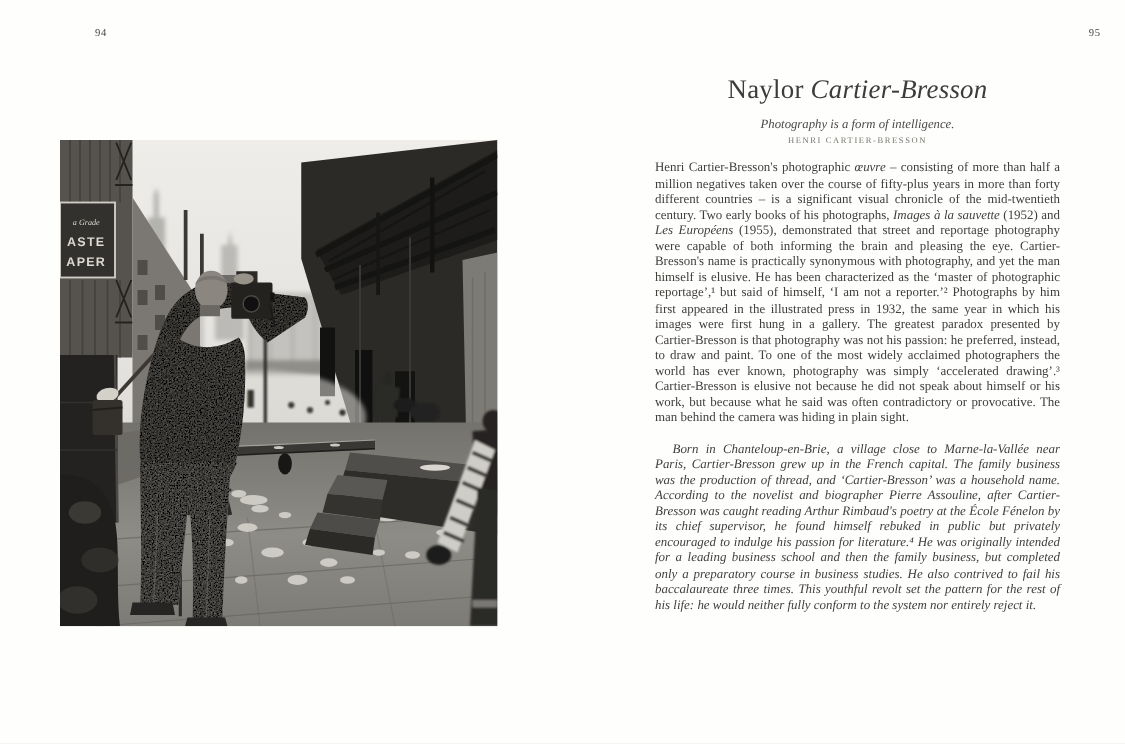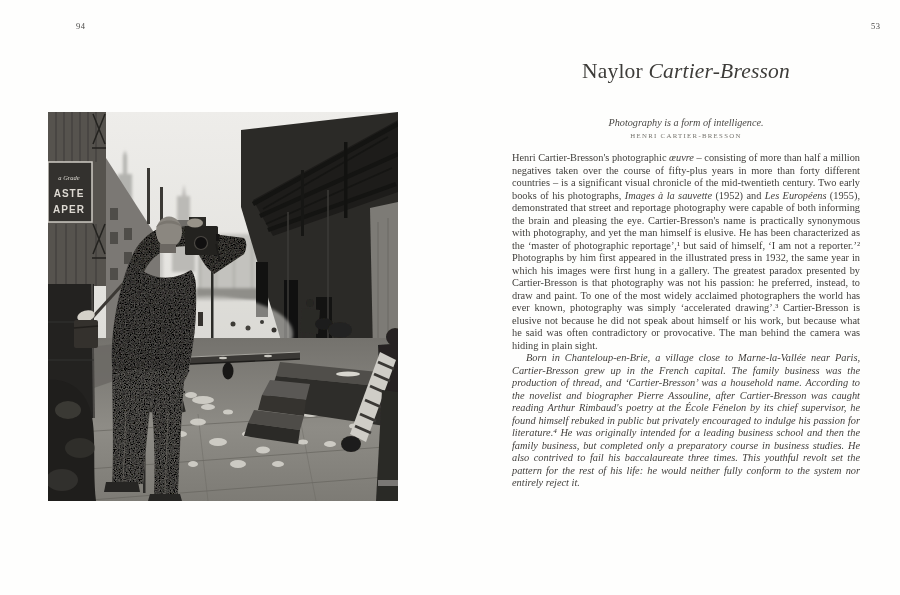--- a/index.html
+++ b/index.html
@@ -13,33 +13,33 @@
 
   .photo-frame { position:absolute; left:48px; top:112px; width:350px; height:389px; background:#d9d8d4; overflow:hidden; }
   .photo-frame svg { display:block; }
 
   .caption { position:absolute; left:47px; top:551px; width:360px; font-size:7.6px; color:#585650; letter-spacing:.2px; }
   .caption i { letter-spacing:.2px; }
 
   .right-col { position:absolute; left:512px; top:60px; width:348px; }
   .heading { text-align:center; font-size:21.5px; line-height:23px; color:#3d3c39; letter-spacing:.2px; margin:0; font-weight:normal; }
   .dates { text-align:center; font-size:7.8px; font-weight:bold; letter-spacing:.8px; color:#3d3c39; margin-top:7px; }
-  .quote { text-align:center; font-style:italic; font-size:10.2px; color:#4a4845; margin-top:34px; }
+  .quote { text-align:center; font-style:italic; font-size:10.2px; color:#4a4845; margin-top:11px; }
   .attrib { text-align:center; font-size:6.8px; letter-spacing:1.3px; color:#76746e; margin-top:4px; }
   .body-text { margin-top:13px; font-size:10.35px; line-height:12.5px; text-align:justify; color:#403e3b; }
-  .body-text p { margin:0; }
+  .body-text p { margin:12px; }
   .body-text p.indent { text-indent:14px;font-style:italic; }
 </style>
 </head>
 <body>
 
 <div class="spread">
 
   <span class="pagenum left">94</span>
-  <span class="pagenum right">53</span>
+  <span class="pagenum right">95</span>
 
   <div class="photo-frame">
     <svg width="350" height="389" viewBox="0 0 350 389" xmlns="http://www.w3.org/2000/svg">
       <defs>
         <linearGradient id="gSky" x1="0" y1="0" x2="0" y2="1">
           <stop offset="0" stop-color="#eeedea"></stop>
             <stop offset=".7" stop-color="#e4e3df"></stop>
             <stop offset="1" stop-color="#dcdbd7"></stop>
         </linearGradient>
         <linearGradient id="gGround" x1="0" y1="0" x2="0" y2="1">

